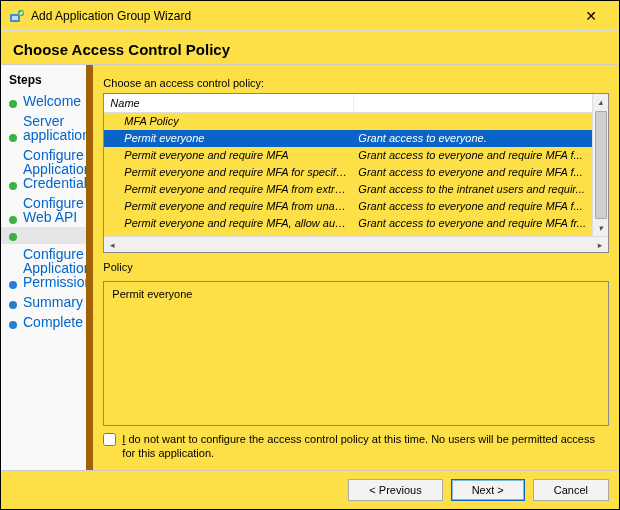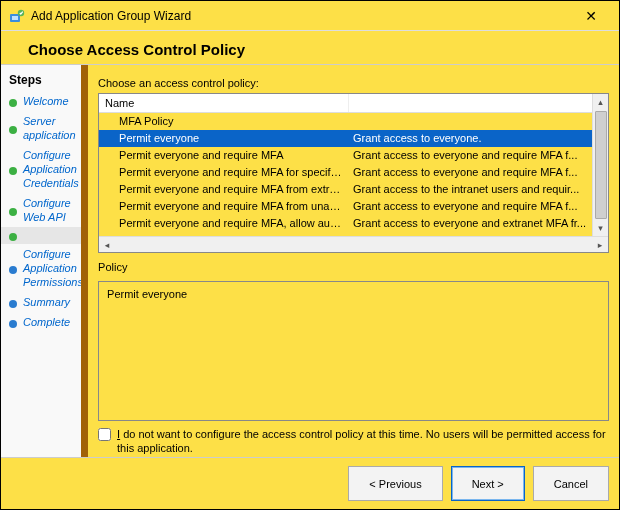--- a/index.html
+++ b/index.html
@@ -35,21 +35,20 @@
     font-size: 12px;
   }
   .titlebar .close {
     width: 40px;
     text-align: center;
     font-size: 14px;
     cursor: default;
   }
   .header {
     padding: 10px 12px 6px 12px;
-    margin-left: 15px;
   }
   .header h1 {
     margin: 0;
     font-size: 15px;
     font-weight: bold;
   }
   .body {
     flex: 1;
     display: flex;
     border-top: 1px solid #ccc;
@@ -62,27 +61,26 @@
     padding: 4px 0;
     overflow: hidden;
   }
   .steps-title {
     font-weight: bold;
     padding: 4px 8px;
     font-size: 12px;
   }
   .step-item {
     display: flex;
-    align-items: center;
+    align-items: flex-end;
     padding: 3px 6px 3px 8px;
-    font-size: 11px;
+    font-size: 14px;
     line-height: 14px;
     color: #0066cc;
     cursor: default;
-    font-style: italic;
   }
   .step-item .bullet {
     width: 8px; height: 8px;
     border-radius: 50%;
     margin-top: 3px;
     margin-right: 6px;
     flex: 0 0 auto;
   }
   .bullet.done { background: #3cb043; }
   .bullet.todo { background: #2a7cd0; }
@@ -105,20 +103,21 @@
     border: 1px solid #888;
     height: 160px;
     display: flex;
     flex-direction: column;
     font-size: 11px;
   }
   .lv-body-wrap {
     flex: 1;
     display: flex;
     min-height: 0;
+    font-style: italic;
   }
   .lv-sub {
     flex: 1;
     display: flex;
     flex-direction: column;
     min-width: 0;
   }
   .lv-header {
     display: flex;
     background: #fff;
@@ -206,21 +205,21 @@
   .opt-row input { margin: 1px 6px 0 0; }
   .button-row {
     border-top: 1px solid #ccc;
     padding: 8px 10px;
     display: flex;
     justify-content: flex-end;
     gap: 8px;
   }
   .btn {
     min-width: 74px;
-    height: 35px;
+    height: 22px;
     font-size: 11px;
     background: #f3f3f3;
     border: 1px solid #aaa;
     cursor: default;
     padding: 0 20px;
   }
   .btn.default {
     border: 1px solid #0a64c8;
     box-shadow: inset 0 0 0 1px #7ab6ee;
   }
@@ -316,21 +315,21 @@
                 <div class="lv-row">
                   <div class="cell col-name">Permit everyone and require MFA from extranet access</div>
                   <div class="cell col-desc">Grant access to the intranet users and requir...</div>
                 </div>
                 <div class="lv-row">
                   <div class="cell col-name">Permit everyone and require MFA from unauthenticated ...</div>
                   <div class="cell col-desc">Grant access to everyone and require MFA f...</div>
                 </div>
                 <div class="lv-row">
                   <div class="cell col-name">Permit everyone and require MFA, allow automatic devic...</div>
-                  <div class="cell col-desc">Grant access to everyone and extranet MFA fr...</div>
+                  <div class="cell col-desc">Grant access to everyone and require MFA fr...</div>
                 </div>
                 <div class="lv-row">
                   <div class="cell col-name">Permit everyone for intranet access</div>
                   <div class="cell col-desc">Grant access to the intranet users.</div>
                 </div>
               </div>
           </div>
           <div class="vscroll">
             <div class="arrow">▴</div>
             <div class="thumb"></div>

